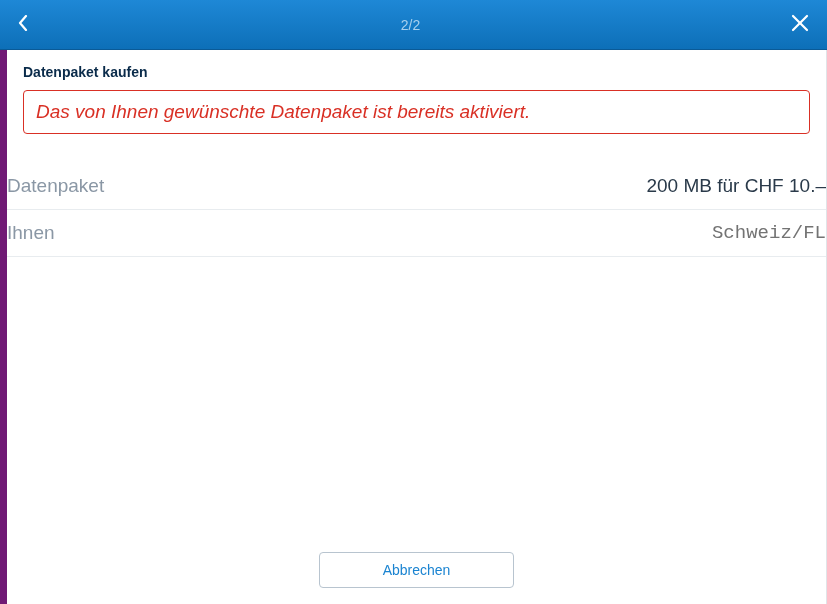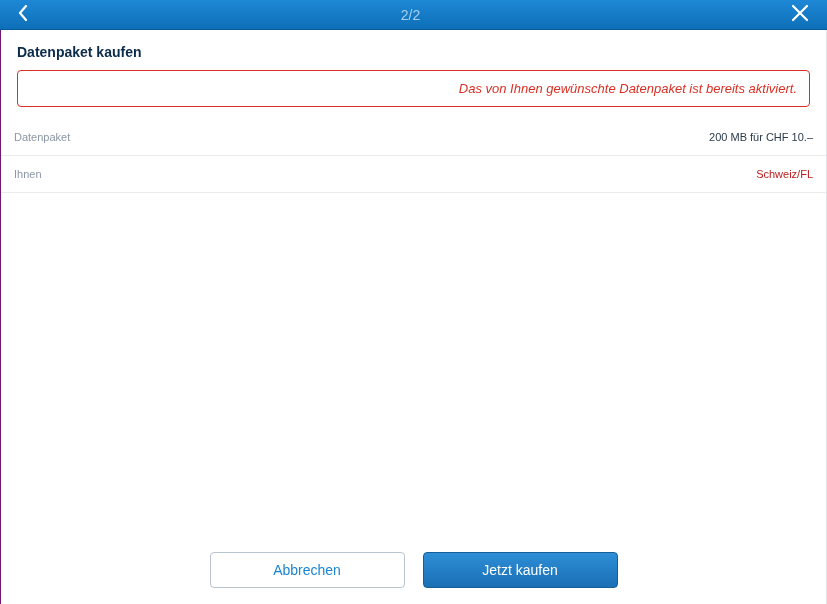--- a/index.html
+++ b/index.html
@@ -9,21 +9,21 @@
     background: #fff;
     width: 827px;
     height: 604px;
     display: flex;
     flex-direction: column;
     overflow: hidden;
   }
   .header {
     background: linear-gradient(to bottom, #1e88d6, #0d6fb8);
     color: #fff;
-    height: 30px;
+    height: 50px;
     display: flex;
     align-items: center;
     justify-content: center;
     position: relative;
     font-size: 14px;
     border-bottom: 1px solid #0a5a97;
   }
   .header .back {
     position: absolute;
     left: 10px;
@@ -51,56 +51,57 @@
     margin-right: 6px;
   }
   .header .title {
     font-weight: 600;
   }
   .content {
     flex: 1;
     display: flex;
     flex-direction: column;
     overflow: hidden;
-    border-left: 1px solid #701a75;
+    border-left: 7px solid #701a75;
     border-right: 1px solid #e0e4e8;
   }
   .section-title {
     font-weight: 700;
     font-size: 14px;
     color: #0a2b4a;
     padding: 14px 16px 10px;
   }
   .alert {
-    margin: 0 16px 12px;
+    margin: 0 16px 29px;
     border: 1px solid #d93025;
     border-radius: 4px;
     color: #d93025;
     font-style: italic;
-    font-size: 13px;
-    text-align: right;
+    font-size: 19px;
+    text-align: left;
     padding: 10px 12px;
   }
   .row {
     display: flex;
     justify-content: space-between;
     align-items: center;
-    padding: 12px 13px;
+    padding: 12px 0;
     border-bottom: 1px solid #e8ecef;
-    font-size: 11px;
+    font-size: 19px;
   }
   .row .label {
     color: #8a97a5;
   }
   .row .value {
     color: #2a3a4a;
   }
   .row .value.link {
-    color: #b91c1c;
+    color: #737373;
     cursor: pointer;
+    font-family: Liberation Mono, monospace;
   }
   .footer {
     display: flex;
     justify-content: center;
     gap: 18px;
     padding: 14px 0 16px;
   }
   .btn {
     min-width: 195px;
     height: 36px;
@@ -158,15 +159,14 @@
 
   <div class="row">
     <span class="label">Ihnen</span>
     <span class="value link">Schweiz/FL</span>
   </div>
 
   <div style="flex:1"></div>
 
   <div class="footer">
     <button class="btn btn-secondary">Abbrechen</button>
-    <button class="btn btn-primary">Jetzt kaufen</button>
   </div>
 </div>
 
 </body></html>

